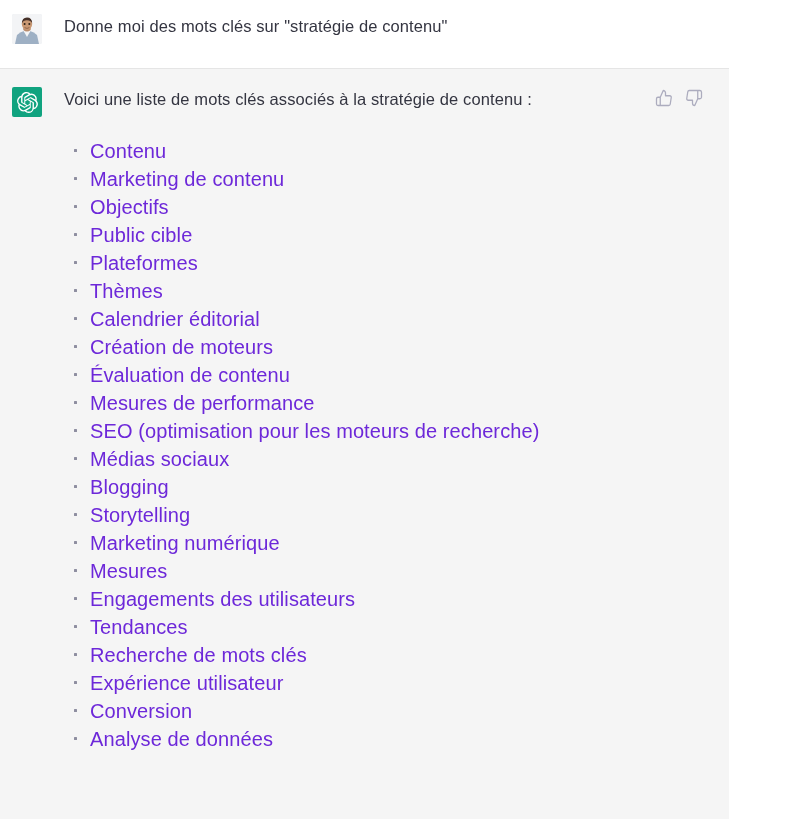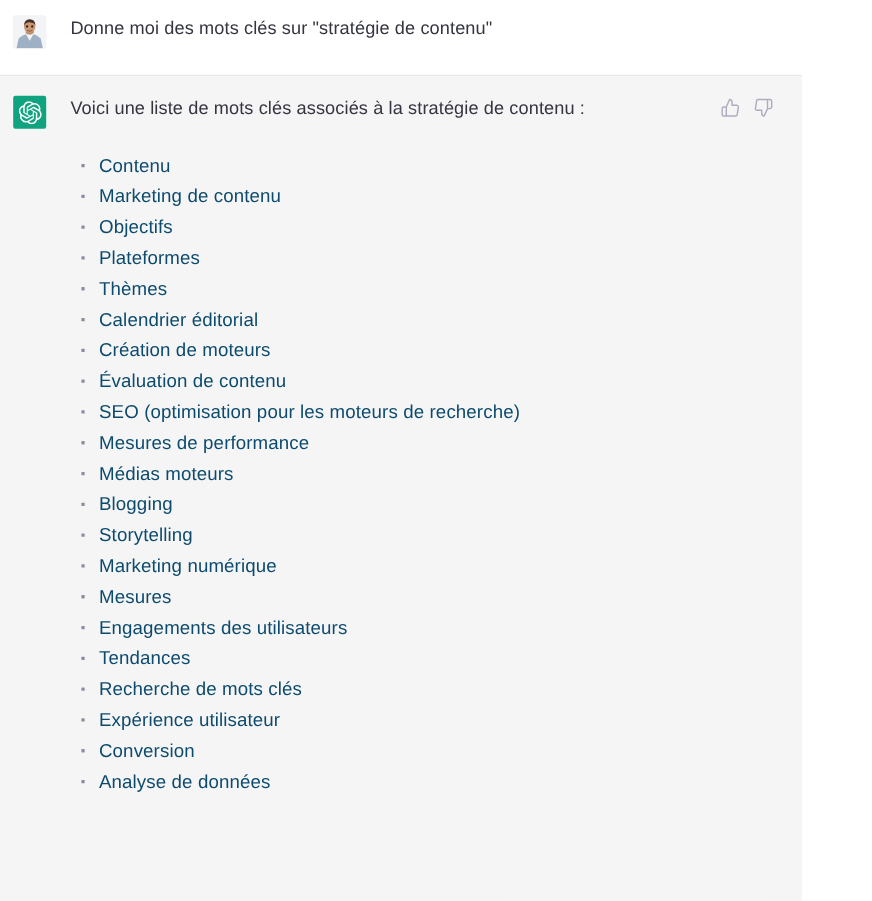--- a/index.html
+++ b/index.html
@@ -72,22 +72,22 @@
     padding-top: 2px;
   }
   .kw-list {
     list-style: none;
     margin: 0;
     padding: 0;
     padding-top: 26px;
   }
   .kw-item {
     position: relative;
-    color: #0c4a6e;
-    font-size: 17px;
+    color: #6d28d9;
+    font-size: 20px;
     line-height: 28px;
     padding-left: 26px;
     letter-spacing: 0.1px;
   }
   .kw-item::before {
     content: "";
     position: absolute;
     left: 10px;
     top: 12px;
     width: 3px;
@@ -151,28 +151,29 @@
         <svg viewBox="0 0 24 24" width="21" height="21" aria-hidden="true">
           <path fill="#ffffff" d="M22.28 9.82a5.98 5.98 0 0 0-.52-4.91 6.05 6.05 0 0 0-6.51-2.9A6.07 6.07 0 0 0 4.98 4.18a5.98 5.98 0 0 0-4 2.9 6.05 6.05 0 0 0 .75 7.1 5.98 5.98 0 0 0 .51 4.91 6.05 6.05 0 0 0 6.52 2.9A5.98 5.98 0 0 0 13.26 24a6.05 6.05 0 0 0 5.77-4.21 5.98 5.98 0 0 0 4-2.9 6.05 6.05 0 0 0-.75-7.07Zm-9.02 12.6a4.48 4.48 0 0 1-2.88-1.04l.14-.08 4.78-2.76a.79.79 0 0 0 .39-.68v-6.74l2.02 1.17a.07.07 0 0 1 .04.06v5.58a4.5 4.5 0 0 1-4.5 4.49ZM3.6 18.3a4.47 4.47 0 0 1-.54-3.01l.14.09 4.78 2.76a.77.77 0 0 0 .78 0l5.84-3.37v2.33a.08.08 0 0 1-.03.07l-4.84 2.79a4.5 4.5 0 0 1-6.13-1.65ZM2.34 7.9a4.48 4.48 0 0 1 2.35-1.97V11.6a.77.77 0 0 0 .38.68l5.82 3.36L8.86 16.8a.07.07 0 0 1-.07 0l-4.83-2.79A4.5 4.5 0 0 1 2.34 7.9Zm16.6 3.86-5.83-3.4L15.13 7.2a.07.07 0 0 1 .07 0l4.83 2.79a4.49 4.49 0 0 1-.68 8.1v-5.66a.79.79 0 0 0-.41-.67Zm2.01-3.02-.14-.08-4.77-2.79a.78.78 0 0 0-.79 0L9.42 9.24V6.91a.07.07 0 0 1 .03-.07l4.83-2.78a4.5 4.5 0 0 1 6.68 4.65ZM8.32 12.86 6.3 11.7a.07.07 0 0 1-.04-.06V6.07a4.5 4.5 0 0 1 7.37-3.45l-.14.08L8.71 5.46a.79.79 0 0 0-.39.68ZM9.42 10.5 12.02 9l2.6 1.5v3l-2.6 1.5-2.6-1.5Z"></path>
         </svg>
       </div>
       <div class="msg-body">
         <p class="msg-text">Voici une liste de mots clés associés à la stratégie de contenu :</p>
         <ul class="kw-list">
           <li class="kw-item">Contenu</li>
           <li class="kw-item">Marketing de contenu</li>
           <li class="kw-item">Objectifs</li>
+          <li class="kw-item">Public cible</li>
           <li class="kw-item">Plateformes</li>
           <li class="kw-item">Thèmes</li>
           <li class="kw-item">Calendrier éditorial</li>
           <li class="kw-item">Création de moteurs</li>
           <li class="kw-item">Évaluation de contenu</li>
+          <li class="kw-item">Mesures de performance</li>
           <li class="kw-item">SEO (optimisation pour les moteurs de recherche)</li>
-          <li class="kw-item">Mesures de performance</li>
-          <li class="kw-item">Médias moteurs</li>
+          <li class="kw-item">Médias sociaux</li>
           <li class="kw-item">Blogging</li>
           <li class="kw-item">Storytelling</li>
           <li class="kw-item">Marketing numérique</li>
           <li class="kw-item">Mesures</li>
           <li class="kw-item">Engagements des utilisateurs</li>
           <li class="kw-item">Tendances</li>
           <li class="kw-item">Recherche de mots clés</li>
           <li class="kw-item">Expérience utilisateur</li>
           <li class="kw-item">Conversion</li>
           <li class="kw-item">Analyse de données</li>

